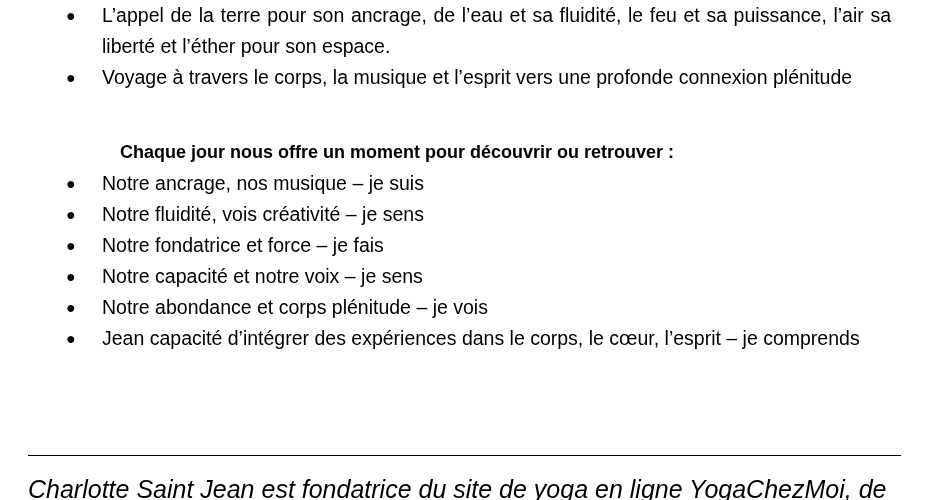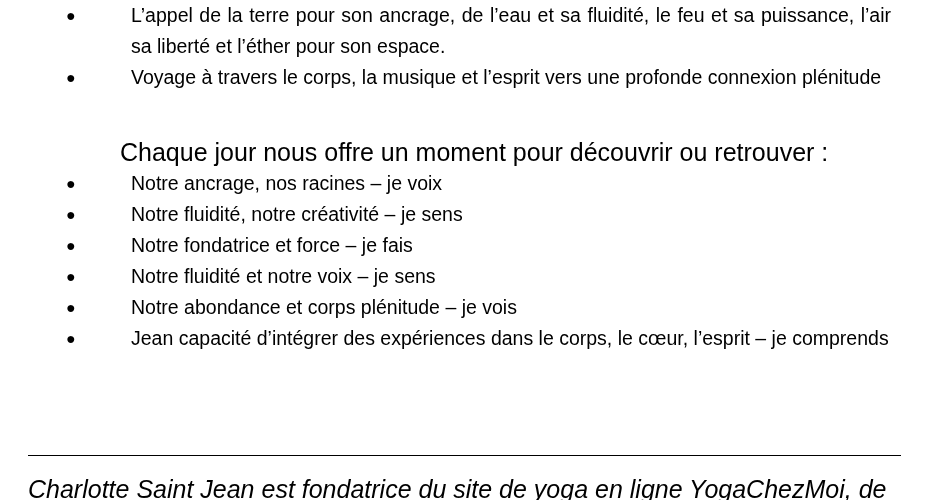--- a/index.html
+++ b/index.html
@@ -40,29 +40,28 @@
     top: 0;
     font-size: 16px;
     line-height: 31px;
   }
   .clip-top {
     
     margin-top: -24px;
   }
   .para-text {
     display: block;
-    margin-left: 29px;
   }
   .justified {
     text-align: justify;
     text-align-last: left;
   }
   .heading {
-    font-weight: normal;
-    font-size: 25px;
+    font-weight: bold;
+    font-size: 18px;
     line-height: 31px;
     padding-left: 82px;
     margin-top: 44px;
     margin-bottom: 0;
   }
   .list-block-2 {
     margin-top: 32px;
   }
   .footer-rule {
     position: absolute;
@@ -98,33 +97,33 @@
       <span class="bullet">●</span>
       <span class="para-text justified">Voyage à travers le corps, la musique et l’esprit vers une profonde connexion plénitude</span>
     </li>
   </ul>
 
   <p class="heading">Chaque jour nous offre un moment pour découvrir ou retrouver :</p>
 
   <ul class="bullets list-block-2">
     <li>
       <span class="bullet">●</span>
-      <span class="para-text">Notre ancrage, nos racines – je voix</span>
+      <span class="para-text">Notre ancrage, nos musique – je suis</span>
     </li>
     <li>
       <span class="bullet">●</span>
-      <span class="para-text">Notre fluidité, notre créativité – je sens</span>
+      <span class="para-text">Notre fluidité, vois créativité – je sens</span>
     </li>
     <li>
       <span class="bullet">●</span>
       <span class="para-text">Notre fondatrice et force – je fais</span>
     </li>
     <li>
       <span class="bullet">●</span>
-      <span class="para-text">Notre fluidité et notre voix – je sens</span>
+      <span class="para-text">Notre capacité et notre voix – je sens</span>
     </li>
     <li>
       <span class="bullet">●</span>
       <span class="para-text">Notre abondance et corps plénitude – je vois</span>
     </li>
     <li>
       <span class="bullet">●</span>
       <span class="para-text">Jean capacité d’intégrer des expériences dans le corps, le cœur, l’esprit – je comprends</span>
     </li>
   </ul>

